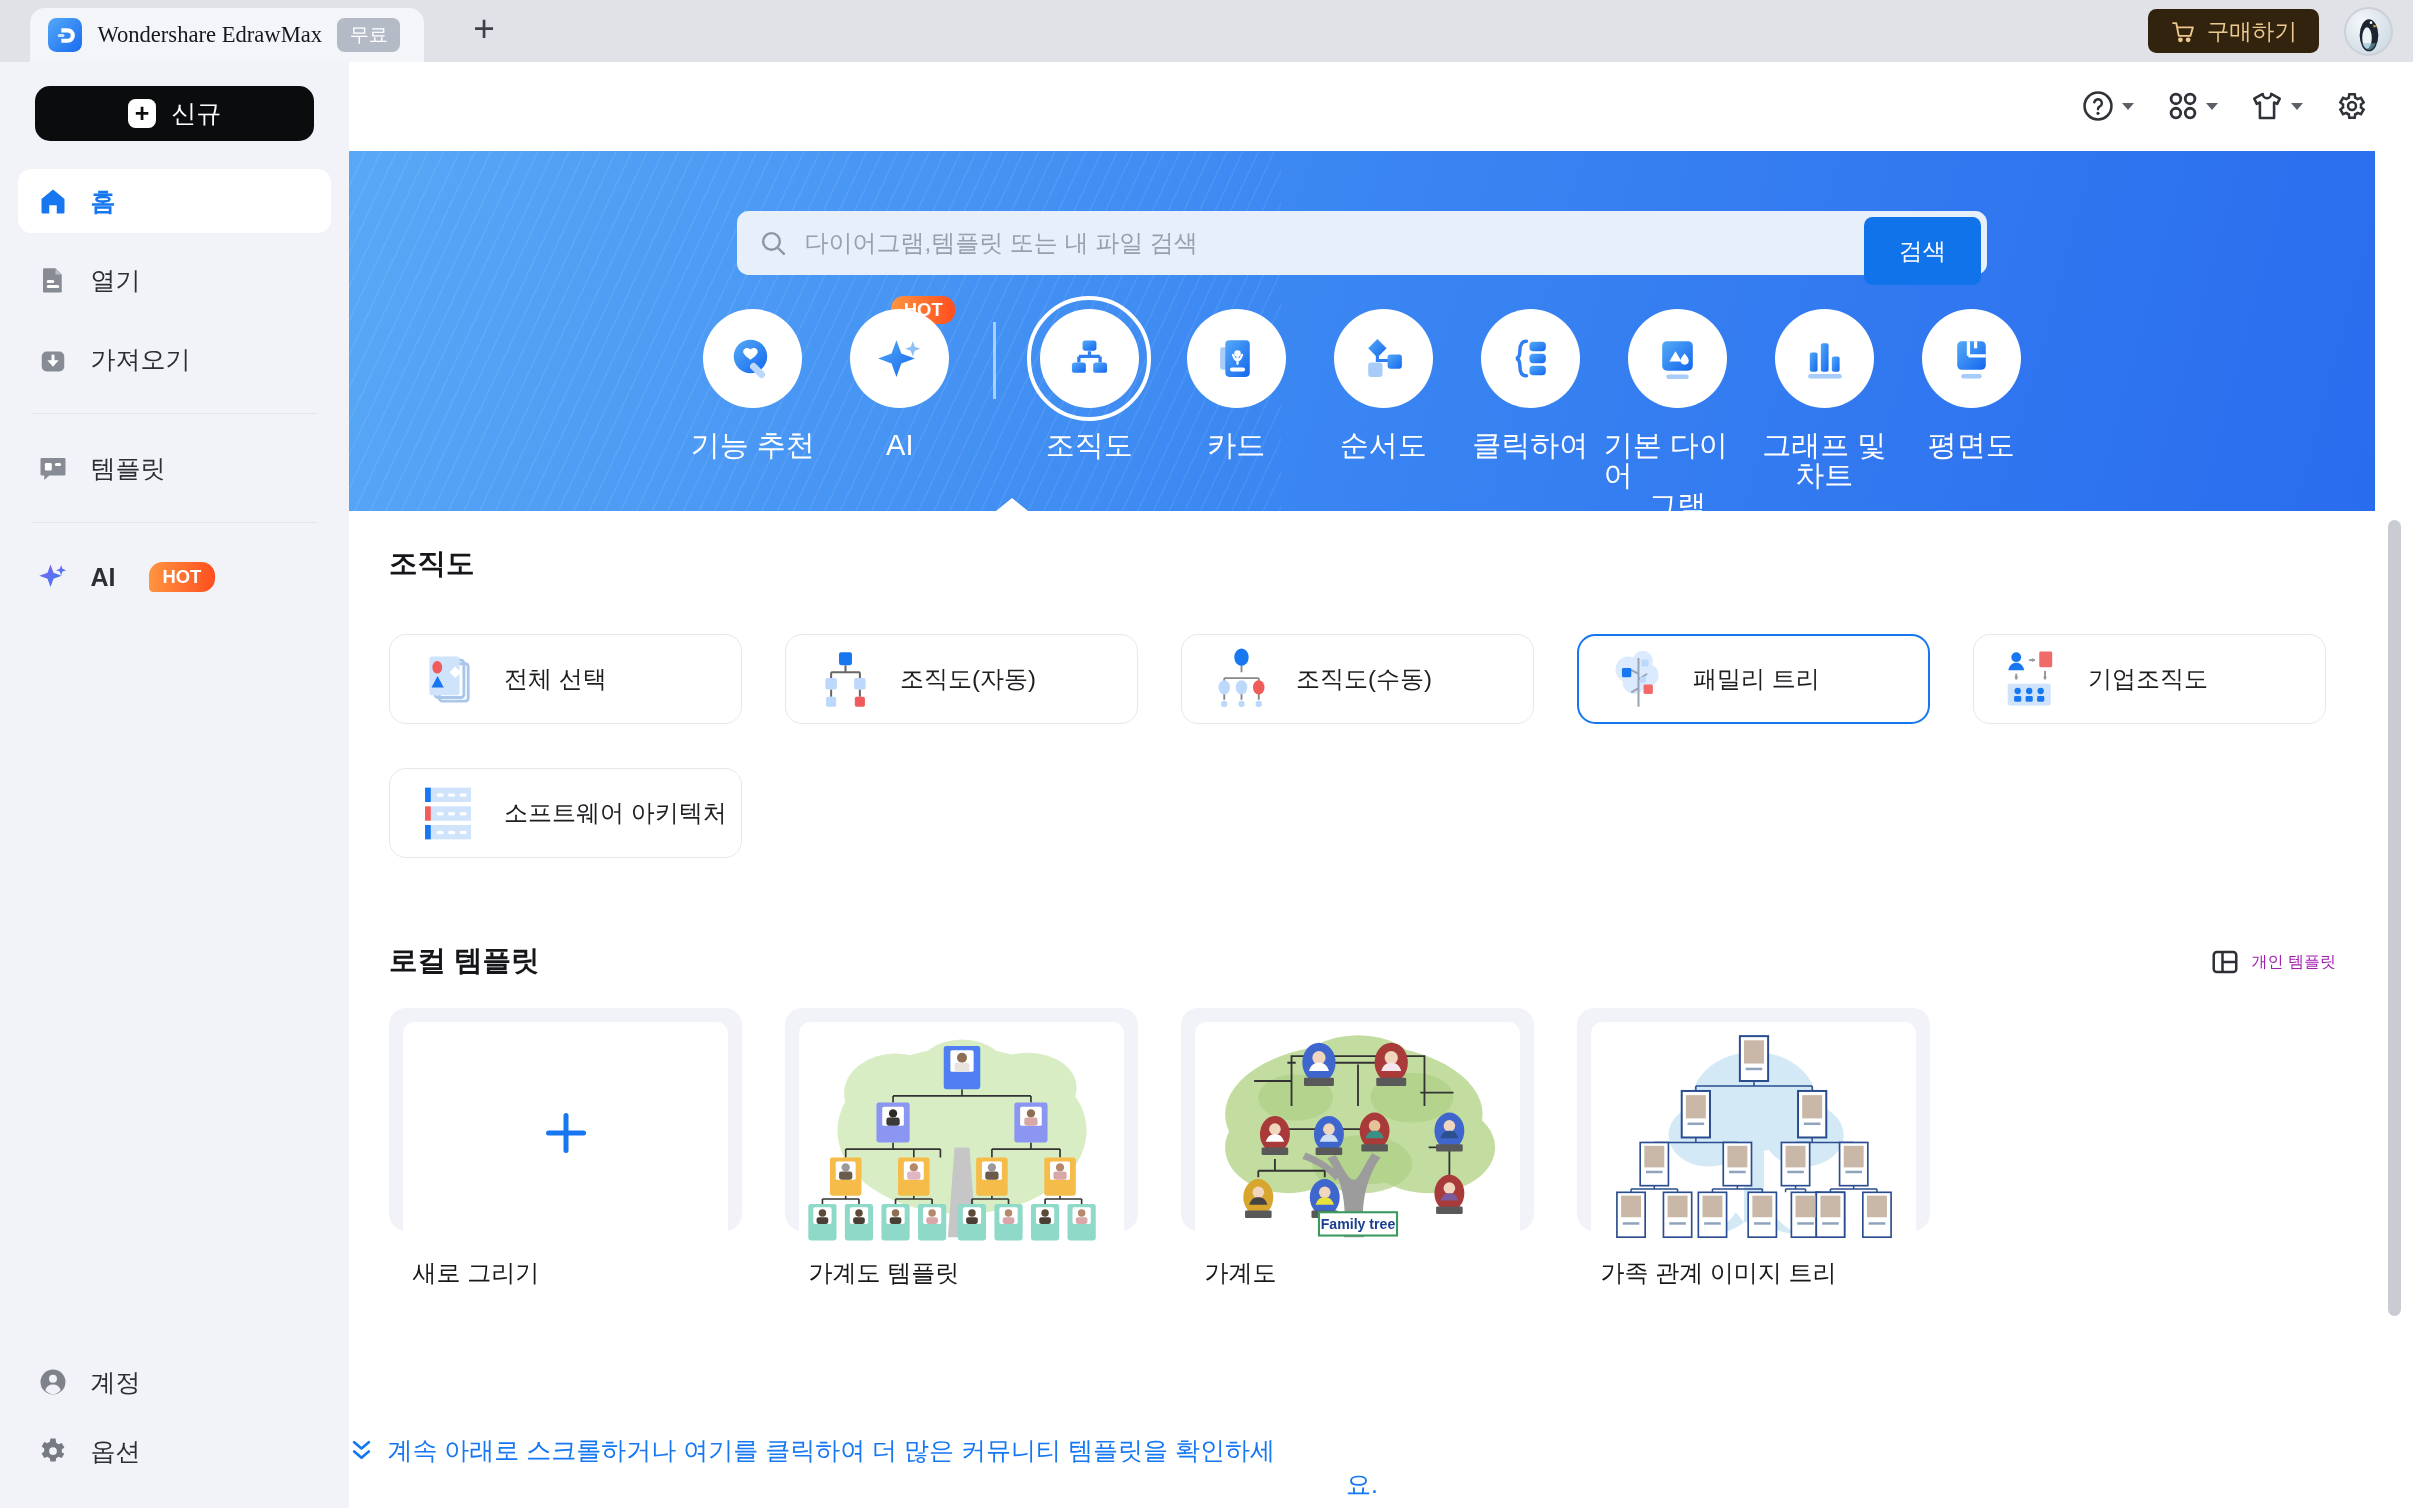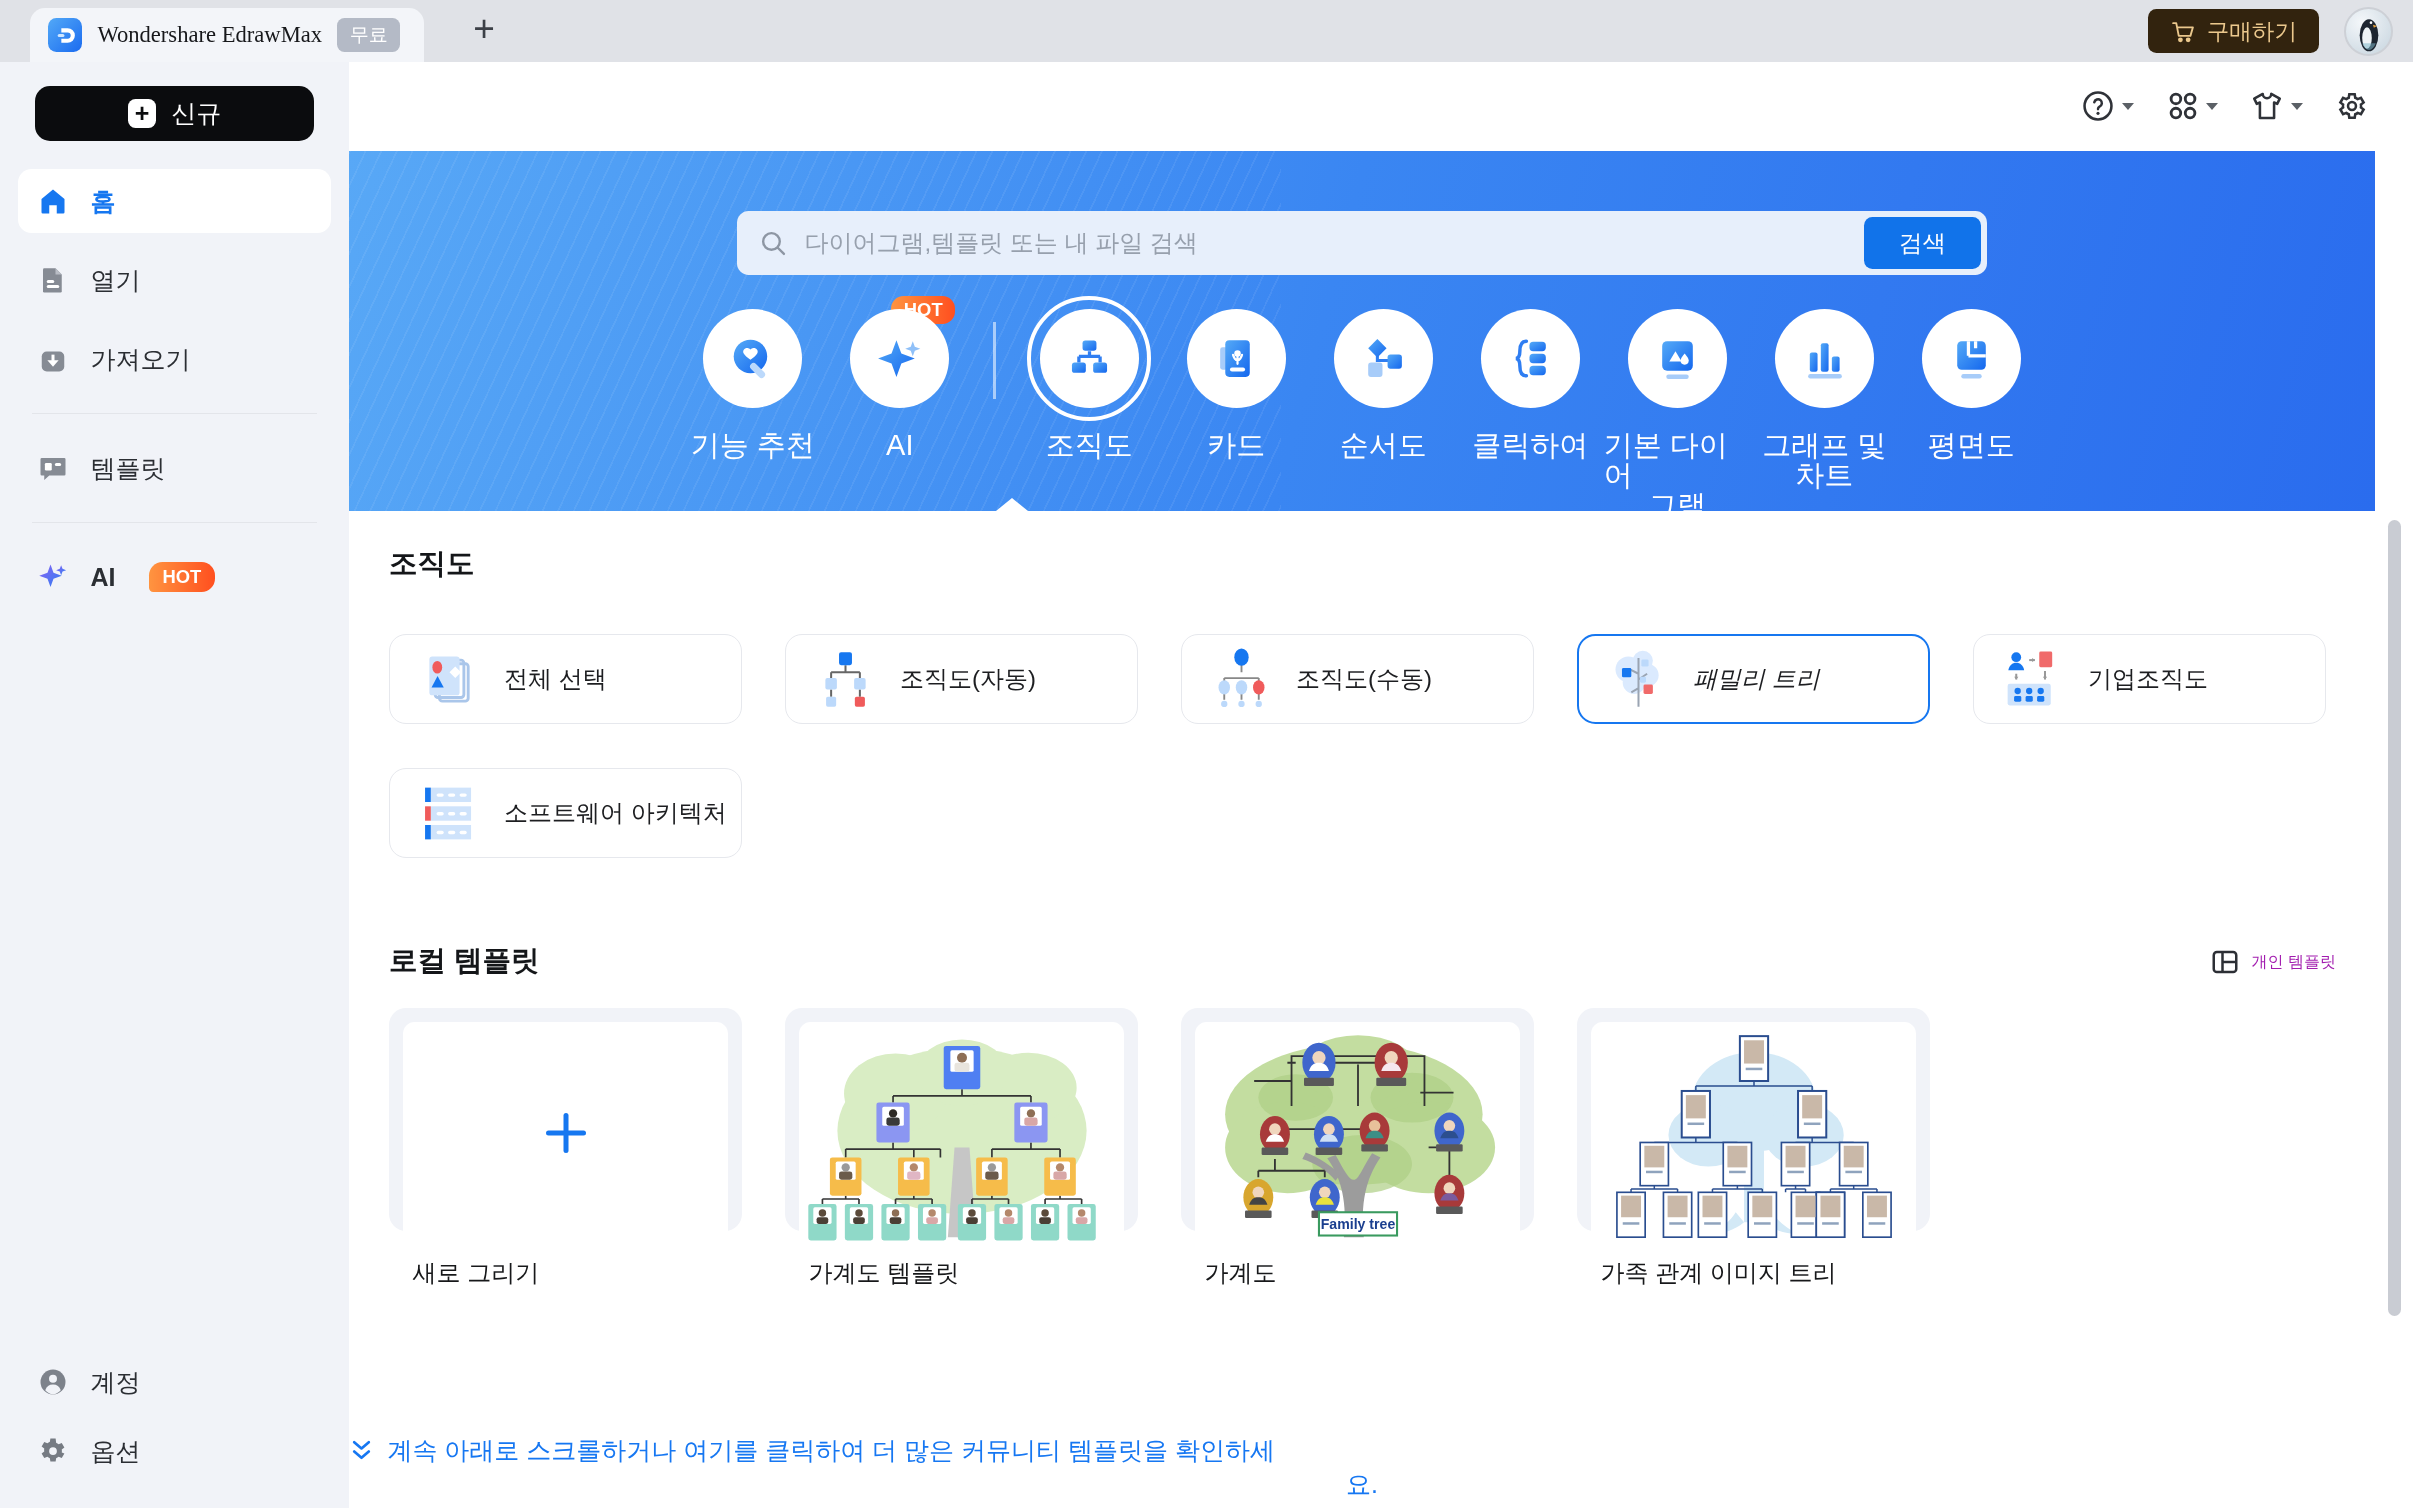--- a/index.html
+++ b/index.html
@@ -64,21 +64,21 @@
   .banner::before { content:''; position:absolute; left:0; top:0; bottom:0; width:46%;
     background:repeating-linear-gradient(115deg, rgba(255,255,255,.07) 0 1.7px, transparent 1.7px 14.2px); }
   .banner::after { content:''; position:absolute; left:647px; bottom:0; width:0; height:0;
     border-left:16px solid transparent; border-right:16px solid transparent; border-bottom:13.4px solid #fff; }
   .searchbar { position:absolute; left:388px; top:60px; width:1250px; height:64px; background:#e7effb;
     border-radius:11.7px; display:flex; align-items:center; padding-left:22px; }
   .searchbar svg { width:28.5px; height:28.5px; flex:0 0 auto; }
   .searchbar input { flex:1; height:100%; border:none; outline:none; background:transparent;
     font-size:24px; color:#2a2d33; padding:0 17px; font-family:inherit; }
   .searchbar input::placeholder { color:#97a0ad; }
-  .search-btn { position:absolute; right:5.9px; top:5.9px; height:52px; width:117px; background:#1173ea;
+  .search-btn { position:absolute; right:5.9px; top:5.9px; height:68px; width:117px; background:#1173ea;
     border:none; border-radius:8.4px; color:#fff; font-size:23.5px; cursor:pointer; font-family:inherit; }
 
   .cats { position:absolute; left:0; top:158px; width:100%; display:flex; justify-content:center; align-items:flex-start; }
   .cat { width:147px; display:flex; flex-direction:column; align-items:center; cursor:pointer; position:relative; }
   .cat-sep { width:2.5px; height:77px; background:rgba(255,255,255,.55); margin:13.4px 20px 0; }
   .circle { width:99px; height:99px; background:#fff; border-radius:50%; display:flex;
     align-items:center; justify-content:center; position:relative; }
   .circle svg { width:49px; height:49px; }
   .cat.selected .circle::after { content:''; position:absolute; inset:-12.6px; border:4.2px solid #fff; border-radius:50%; }
   .cat-label { margin-top:22px; font-size:29px; color:#fff; text-align:left; line-height:30px; }
@@ -86,21 +86,21 @@
     color:#fff; font-size:18.4px; font-weight:700; padding:3.4px 12.6px; border-radius:12.6px 12.6px 12.6px 3.4px; }
 
   
   .sec-title { position:absolute; left:40px; font-size:28.5px; font-weight:700; color:#141619; }
   .org-grid { position:absolute; left:40px; top:572px; width:1986px; display:flex; flex-wrap:wrap;
     column-gap:43px; row-gap:44px; }
   .type-card { width:353px; height:90px; background:#fff; border:1.7px solid #e6e8ed; border-radius:17px;
     display:flex; align-items:center; padding-left:25px; gap:20px; cursor:pointer; }
   .type-card svg { width:69px; height:69px; flex:0 0 auto; }
   .type-card .tlabel { font-size:24px; color:#1d1e21; }
-  .type-card.selected { border:2.5px solid #1677f0; border-radius:18.4px;font-style:italic; }
+  .type-card.selected { border:2.5px solid #1677f0; border-radius:18.4px; }
 
   .personal-link { position:absolute; top:885px; right:77px; display:flex; align-items:center; gap:11.7px; cursor:pointer; }
   .personal-link svg { width:30px; height:30px; }
   .personal-link span { font-size:16px; color:#a21caf; }
 
   .tpl-grid { position:absolute; left:40px; top:946px; display:flex; gap:43px; }
   .tpl-card { width:353px; height:223px; background:#f1f3f8; border-radius:17px; cursor:pointer; }
   .thumb { margin:14.2px 14.2px 0; height:221px; background:#fff; border-radius:11.7px; overflow:hidden;
     display:flex; align-items:center; justify-content:center; }
   .thumb svg.art { width:324px; height:221px; }

